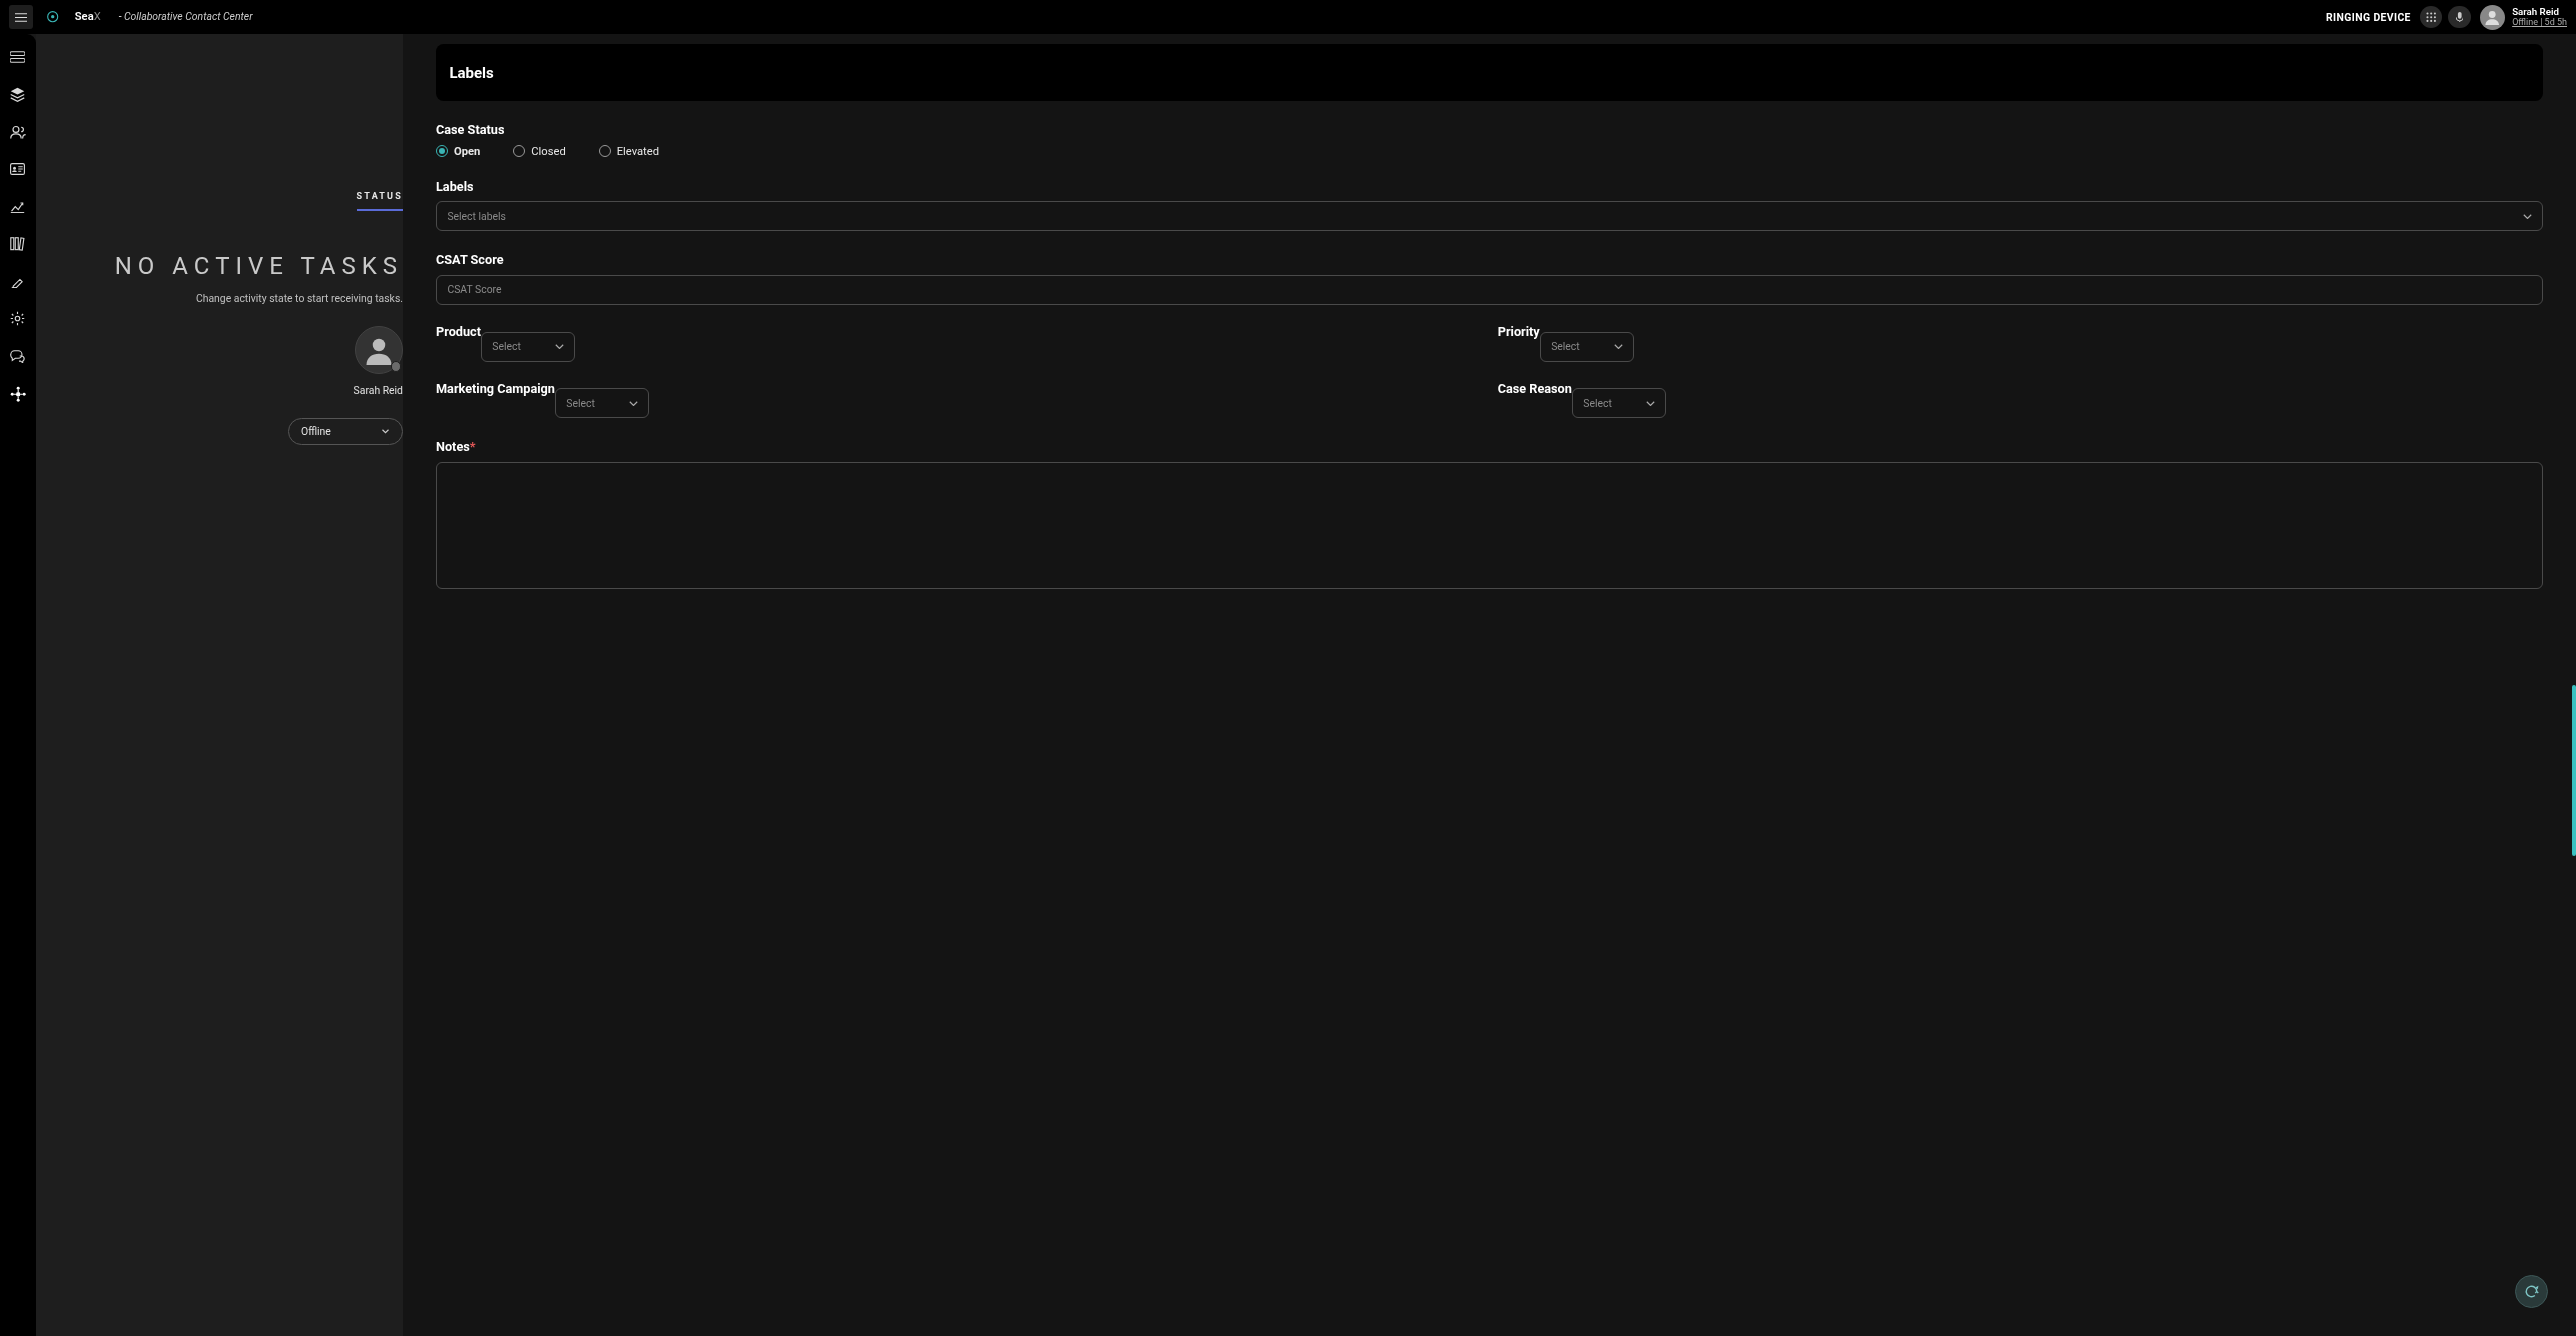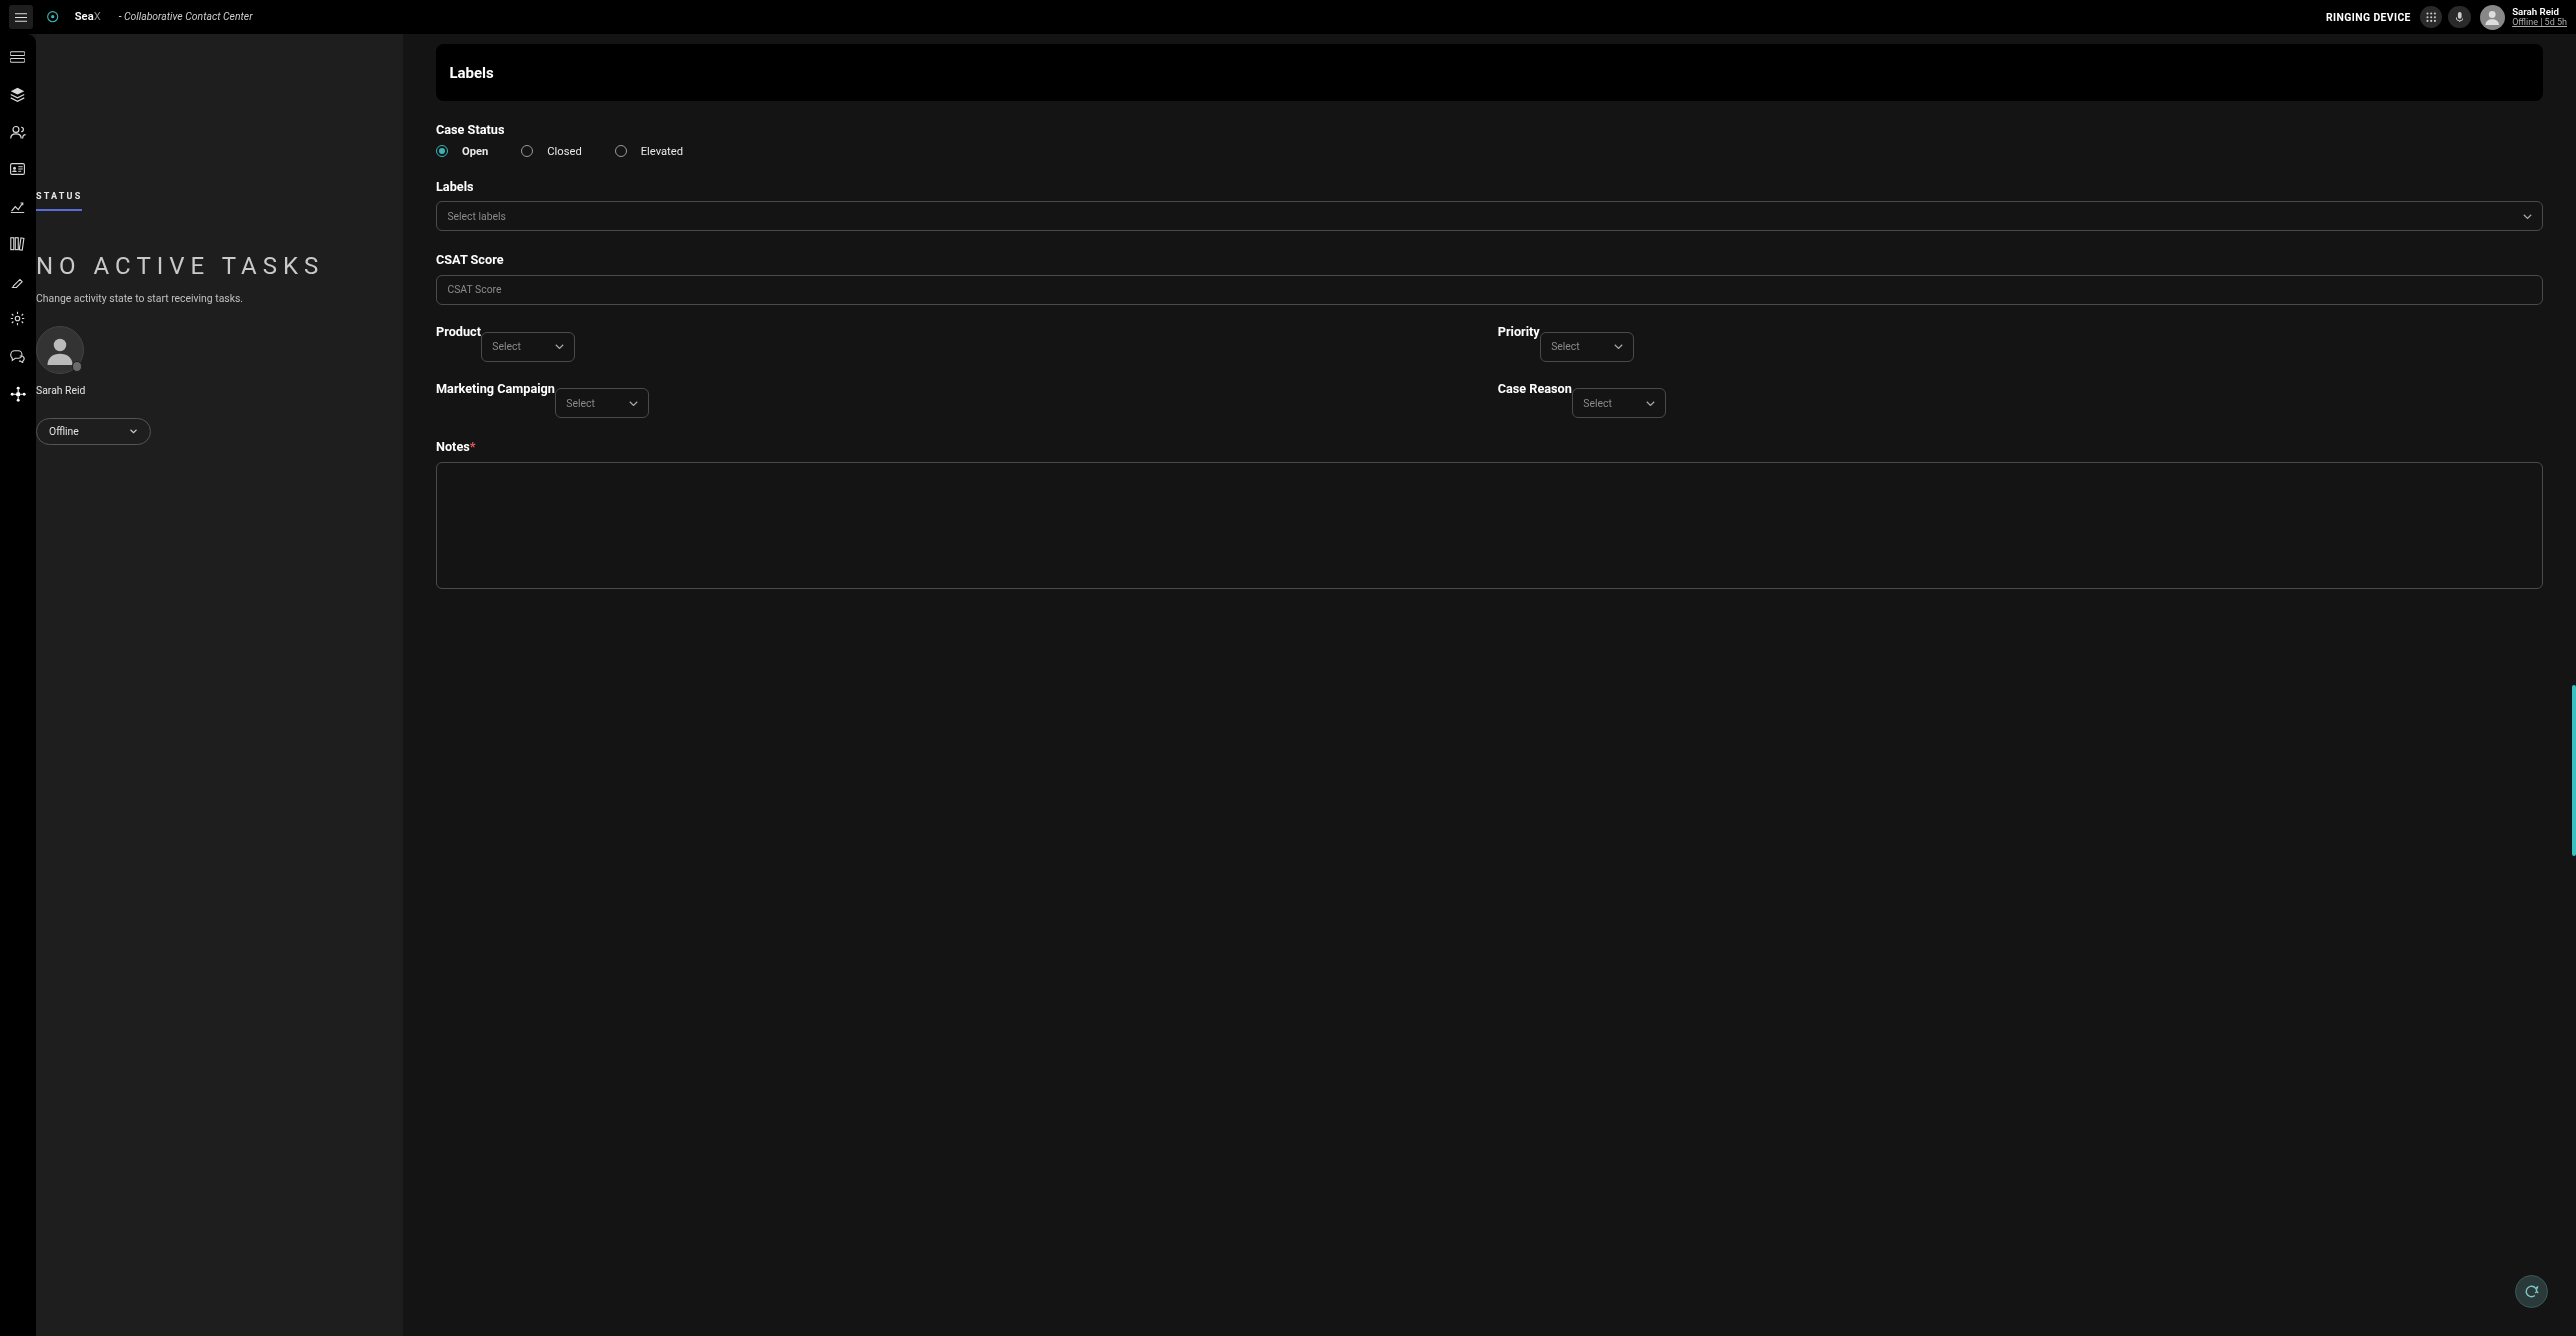--- a/index.html
+++ b/index.html
@@ -124,21 +124,21 @@
     color: #d8d8d8;
   }
   .rail-icon.active { color: #fff; }
 
   
   .status-panel {
     width: 367px;
     background: #1e1e1e;
     display: flex;
     flex-direction: column;
-    align-items: flex-start;
+    align-items: flex-end;
     padding-top: 157px;
   }
   .status-tab {
     font-size: 9px;
     letter-spacing: 2.2px;
     font-weight: 700;
     color: #e8e8e8;
     padding-bottom: 7.5px;
     border-bottom: 2.2px solid #5a6bd8;
   }
@@ -232,21 +232,21 @@
     margin-top: 21px;
   }
   .radio-row {
     display:flex;
     gap: 33px;
     margin-top:7.5px;
   }
   .radio-item {
     display:flex;
     align-items:center;
-    gap:14px;
+    gap:6px;
     font-size:11.2px;
     color:#e8e8e8;
     cursor:pointer;
   }
   .radio-outer {
     width:12px; height:12px;
     border-radius:50%;
     border:1.5px solid #999;
     display:flex;align-items:center;justify-content:center;
   }

